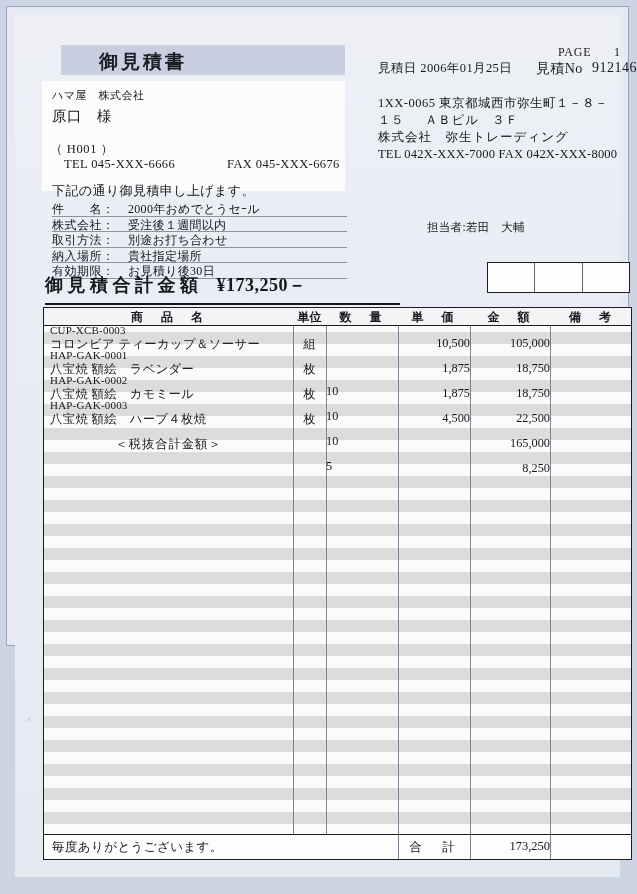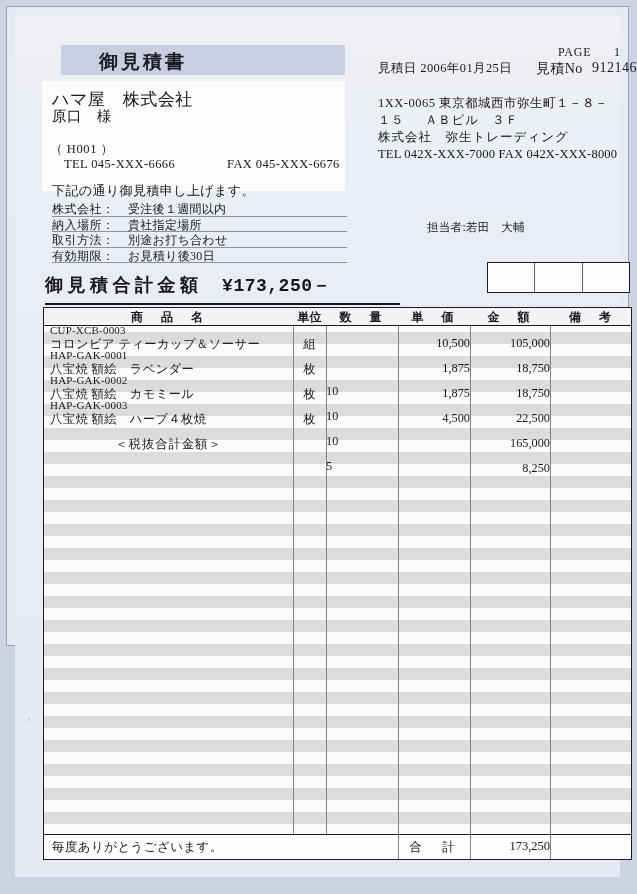--- a/index.html
+++ b/index.html
@@ -35,21 +35,21 @@
     position:absolute;left:38px;top:4px;
     font-size:19px;letter-spacing:3px;font-weight:700;color:#1b1d24;
   }
 
   
   .cust-box{
     position:absolute;left:27px;top:66px;
     width:303px;height:110px;
     background:#fcfcfd;
   }
-  .cust-name{position:absolute;left:10px;top:7px;font-size:17px;letter-spacing:.5px;}
+  .cust-name{position:absolute;left:10px;top:7px;font-size:11px;letter-spacing:.5px;}
   .cust-person{position:absolute;left:10px;top:26px;font-size:14.5px;letter-spacing:.5px;}
   .cust-code{position:absolute;left:8px;top:60px;font-size:12.5px;letter-spacing:.6px;}
   .cust-tel{position:absolute;left:22px;top:76px;font-size:12.5px;letter-spacing:.4px;}
   .cust-fax{position:absolute;left:185px;top:76px;font-size:12.5px;letter-spacing:.4px;}
 
   
   .intro{position:absolute;left:37px;top:167px;font-size:13px;letter-spacing:.4px;}
   .terms{position:absolute;left:37px;top:186px;width:295px;}
   .term-row{
     position:relative;height:14.6px;
@@ -59,21 +59,20 @@
   .term-row .lbl{position:absolute;left:0;top:0;letter-spacing:.5px;}
   .term-row .val{position:absolute;left:76px;top:0;letter-spacing:.3px;}
 
   
   .grand{
     position:absolute;left:30px;top:258px;
     width:355px;
     border-bottom:2.5px solid #14161b;
     padding-bottom:6px;
     white-space:nowrap;
-    font-family:Liberation Mono, monospace;
   }
   .grand .g-lbl{font-size:18px;letter-spacing:4.5px;font-weight:700;}
   .grand .g-val{font-size:18px;letter-spacing:.5px;font-weight:700;margin-left:10px;}
 
   
   .pageno{position:absolute;left:543px;top:30px;font-size:12px;letter-spacing:.8px;}
   .pageno .n{position:absolute;left:56px;top:0;}
   .quote-date{position:absolute;left:363px;top:45px;font-size:12.5px;letter-spacing:.4px;}
   .quote-no{position:absolute;left:521px;top:45px;font-size:14px;letter-spacing:.4px;}
   .quote-no .nv{position:absolute;left:56px;top:0;letter-spacing:.5px;}
@@ -165,30 +164,34 @@
       <div class="cust-person">原口　様</div>
       <div class="cust-code">（ H001 ）</div>
       <div class="cust-tel">TEL 045-XXX-6666</div>
       <div class="cust-fax">FAX 045-XXX-6676</div>
     </div>
 
     <div class="intro">下記の通り御見積申し上げます。</div>
 
     <div class="terms">
       <div class="term-row">
+        <span class="lbl">件　　名：</span>
+        <span class="val">2000年おめでとうセｰル</span>
+      </div>
+      <div class="term-row">
         <span class="lbl">株式会社：</span>
         <span class="val">受注後１週間以内</span>
       </div>
       <div class="term-row">
+        <span class="lbl">取引方法：</span>
+        <span class="val">別途お打ち合わせ</span>
+      </div>
+      <div class="term-row">
         <span class="lbl">納入場所：</span>
         <span class="val">貴社指定場所</span>
-      </div>
-      <div class="term-row">
-        <span class="lbl">取引方法：</span>
-        <span class="val">別途お打ち合わせ</span>
       </div>
       <div class="term-row">
         <span class="lbl">有効期限：</span>
         <span class="val">お見積り後30日</span>
       </div>
     </div>
 
     <div class="grand">
       <span class="g-lbl">御見積合計金額</span>
       <span class="g-val">¥173,250－</span>

